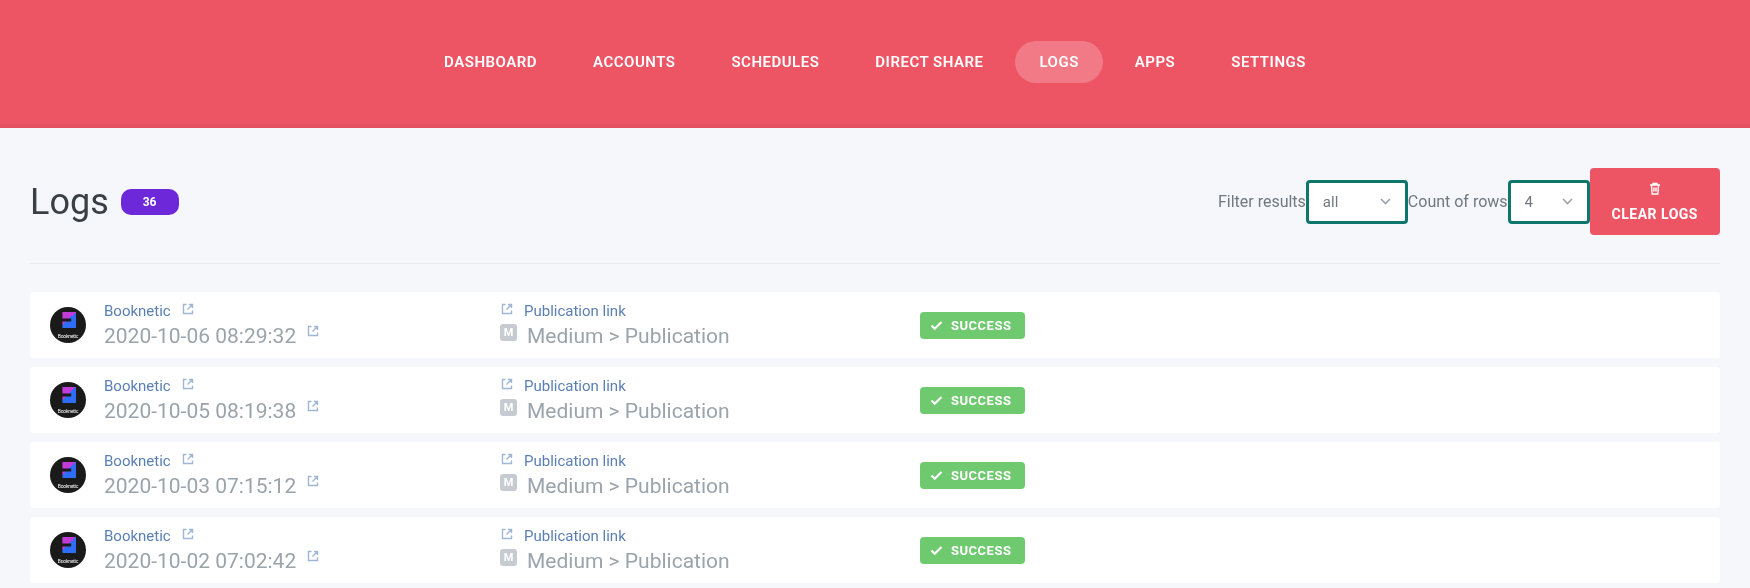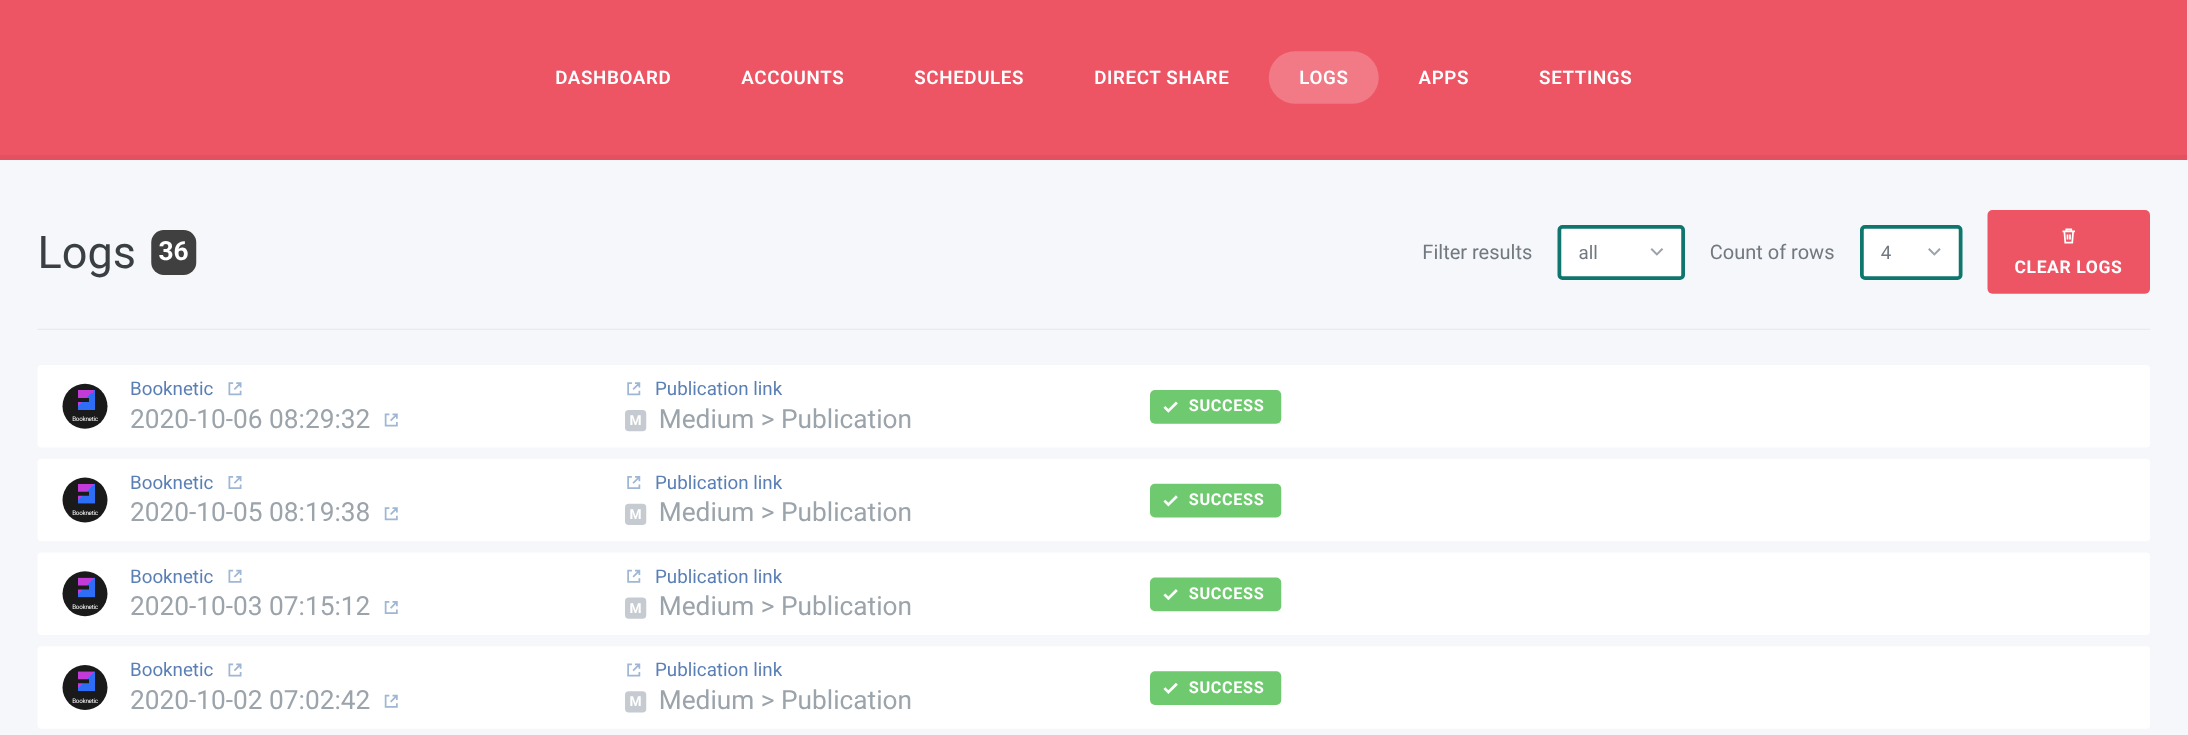--- a/index.html
+++ b/index.html
@@ -5,34 +5,34 @@
 * { margin:0; padding:0; box-sizing:border-box; font-family:-apple-system,BlinkMacSystemFont,"Segoe UI",Roboto,sans-serif; }
 body { background:#f5f7fa; width:1750px; }
 .topbar { background:#ed5565; height:128px; display:flex; align-items:center; justify-content:center; border-bottom:4px solid rgba(0,0,0,0.04); }
 .nav { display:flex; gap:8px; }
 .nav-item { color:#fff; font-size:15px; font-weight:600; letter-spacing:0.5px; padding:12px 24px; border-radius:24px; cursor:pointer; text-transform:uppercase; }
 .nav-item.active { background:rgba(255,255,255,0.22); }
 .page { padding:40px 30px 30px 30px; }
 .page-head { display:flex; align-items:center; justify-content:space-between; padding-bottom:28px; border-bottom:1px solid #e8ecef; margin-bottom:28px; }
 .title-wrap { display:flex; align-items:center; gap:12px; }
 .page-title { font-size:36px; font-weight:400; color:#3a3f44; }
-.count-badge { background:#404040; color:#fff; font-size:21px; font-weight:700; padding:6px 6px; border-radius:10px; }
-.controls { display:flex; align-items:center; gap:20px; }
+.count-badge { background:#6d28d9; color:#fff; font-size:12px; font-weight:700; padding:6px 22px; border-radius:10px; }
+.controls { display:flex; align-items:center; }
 .ctrl-label { color:#71787f; font-size:16px; }
 .select { background:#fff; border:3px solid #0f766e; border-radius:4px; padding:10px 14px; display:flex; align-items:center; gap:20px; cursor:pointer; min-width:82px; justify-content:space-between; color:#71787f; font-size:15px;}
 .select.wide{min-width:102px;}
 .clear-btn { background:#ed5565; color:#fff; border:none; border-radius:4px; padding:13px 22px; display:flex; align-items:center; gap:10px; font-size:14px; font-weight:700; letter-spacing:0.5px; cursor:pointer;flex-direction:column; }
 .rows { display:flex; flex-direction:column; gap:9px; }
 .row { background:#fff; border-radius:3px; padding:10px 20px; display:flex; align-items:center; }
 .col-a { display:flex; align-items:center; gap:18px; width:450px; }
 .avatar { width:36px; height:36px; border-radius:50%; background:#1a1a1a; display:flex; align-items:center; justify-content:center; flex-shrink:0; position:relative; overflow:hidden;}
 .avatar::before{content:""; width:16px; height:16px; background:linear-gradient(135deg,#c23bd8 0 50%,#2e6df6 50% 100%); clip-path:polygon(15% 0,100% 0,100% 100%,15% 100%,15% 60%,70% 60%,70% 40%,15% 40%); position:absolute; top:5px;}
 .avatar::after{content:"Booknetic"; position:absolute; bottom:4px; color:#fff; font-size:5px; letter-spacing:-0.2px;}
 .col-text { display:flex; flex-direction:column; gap:4px; }
-.line { display:flex; align-items:center; gap:10px; }
+.line { display:flex; gap:10px; }
 .link-text { color:#5a7fb5; font-size:15px; cursor:pointer; }
 .sub-text { color:#9ba3ab; font-size:21px; }
 .ext-icon { color:#9fb6d4; cursor:pointer; display:inline-flex; }
 .m-badge { background:#c6cbd1; color:#fff; width:17px; height:17px; border-radius:3px; display:inline-flex; align-items:center; justify-content:center; font-size:11px; font-weight:700; }
 .col-b { display:flex; flex-direction:column; gap:4px; width:420px; }
 .col-s { }
 .status { background:#6fc96f; color:#fff; font-size:13px; font-weight:700; letter-spacing:0.5px; padding:6px 14px 6px 10px; border-radius:4px; display:inline-flex; align-items:center; gap:8px; text-transform:uppercase;}
 .pagination { display:flex; gap:6px; margin-top:14px; }
 .pg { background:#fff; color:#4a5560; width:38px; height:38px; border-radius:3px; display:flex; align-items:center; justify-content:center; font-size:15px; font-weight:600; cursor:pointer; }
 .pg.active { background:#ed5565; color:#fff; }

